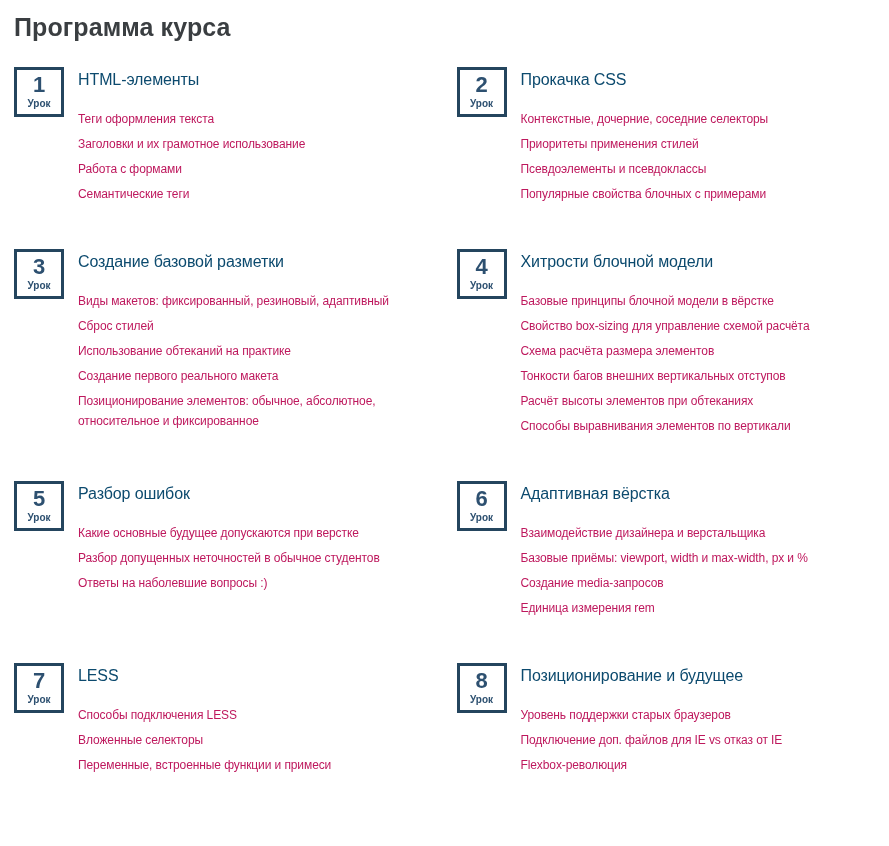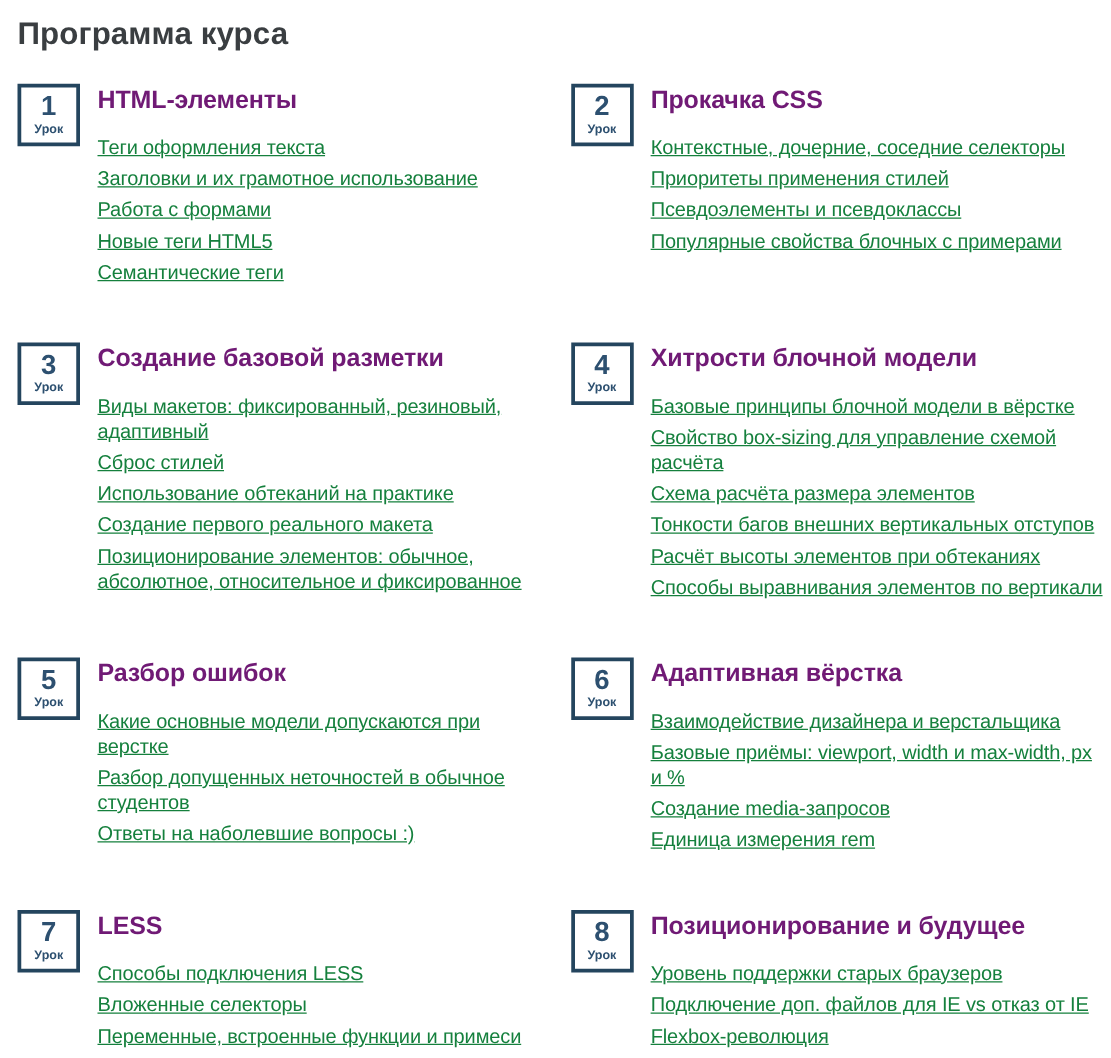--- a/index.html
+++ b/index.html
@@ -51,60 +51,58 @@
     color: #2d5070;
   }
   .badge-word {
     font-size: 10px;
     line-height: 15px;
     font-weight: bold;
     color: #2d5070;
   }
   .lesson-content { flex: 1 1 auto; min-width: 0; }
   .lesson-title {
-    font-size: 20px;
+    font-size: 16px;
     line-height: 26px;
-    font-weight: bold;
-    color: #701a75;
+    font-weight: normal;
+    color: #0c4a6e;
     letter-spacing: -0.1px;
     margin: 0;
   }
   .topics {
     list-style: none;
     margin: 16px 0 0 0;
     padding: 0;
   }
   .topics li {
-    font-size: 16px;
+    font-size: 12px;
     line-height: 20px;
-    color: #15803d;
+    color: #be185d;
     letter-spacing: -0.1px;
     margin-bottom: 5px;
-    text-decoration: underline;
   }
 </style>
 </head>
 <body>
 
 <div class="container">
   <h1 class="page-title">Программа курса</h1>
 
   <div class="lessons-grid" id="lessons-grid">
   <section class="lesson">
     <div class="badge">
       <span class="badge-num">1</span>
       <span class="badge-word">Урок</span>
     </div>
     <div class="lesson-content">
       <h2 class="lesson-title">HTML-элементы</h2>
       <ul class="topics">
             <li>Теги оформления текста</li>
             <li>Заголовки и их грамотное использование</li>
             <li>Работа с формами</li>
-            <li>Новые теги HTML5</li>
             <li>Семантические теги</li>
           </ul>
     </div>
   </section>
 
   <section class="lesson">
     <div class="badge">
       <span class="badge-num">2</span>
       <span class="badge-word">Урок</span>
     </div>
@@ -155,21 +153,21 @@
   </section>
 
   <section class="lesson">
     <div class="badge">
       <span class="badge-num">5</span>
       <span class="badge-word">Урок</span>
     </div>
     <div class="lesson-content">
       <h2 class="lesson-title">Разбор ошибок</h2>
       <ul class="topics">
-            <li>Какие основные модели допускаются при верстке</li>
+            <li>Какие основные будущее допускаются при верстке</li>
             <li>Разбор допущенных неточностей в обычное студентов</li>
             <li>Ответы на наболевшие вопросы :)</li>
           </ul>
     </div>
   </section>
 
   <section class="lesson">
     <div class="badge">
       <span class="badge-num">6</span>
       <span class="badge-word">Урок</span>

